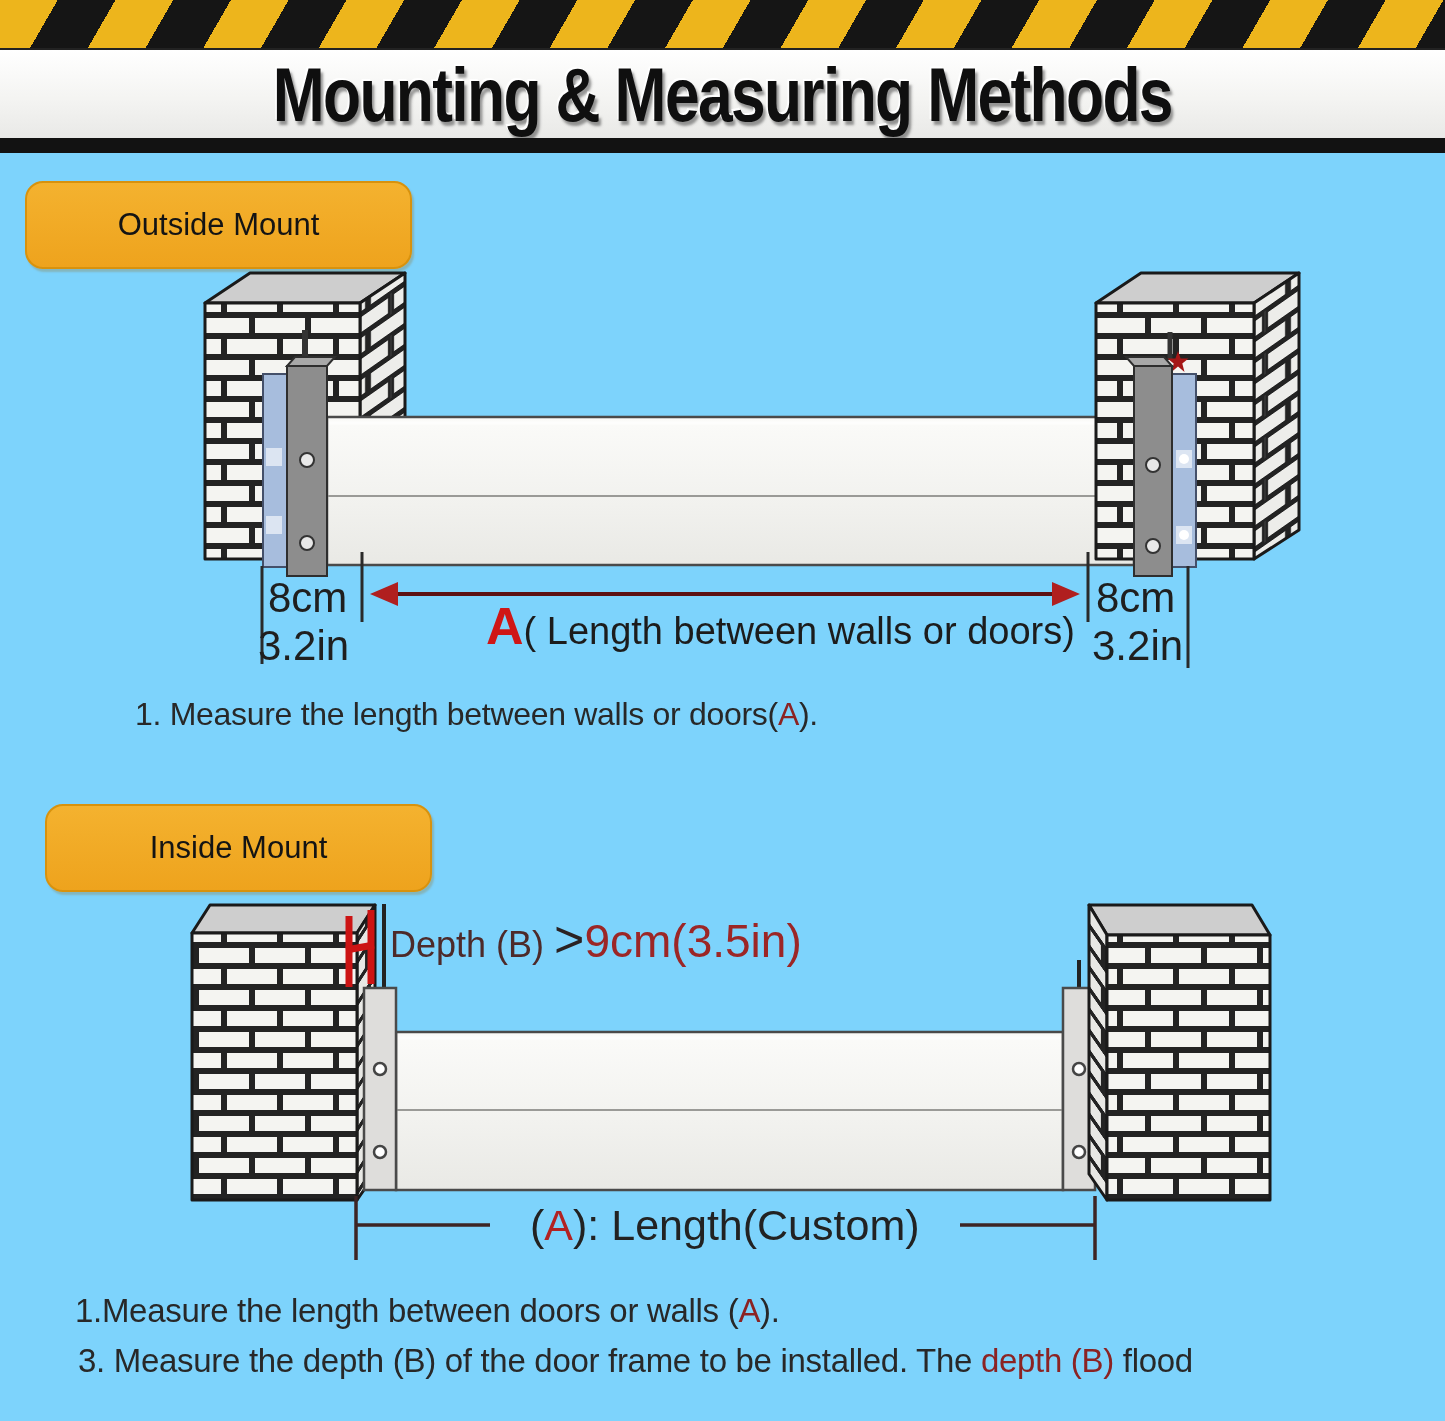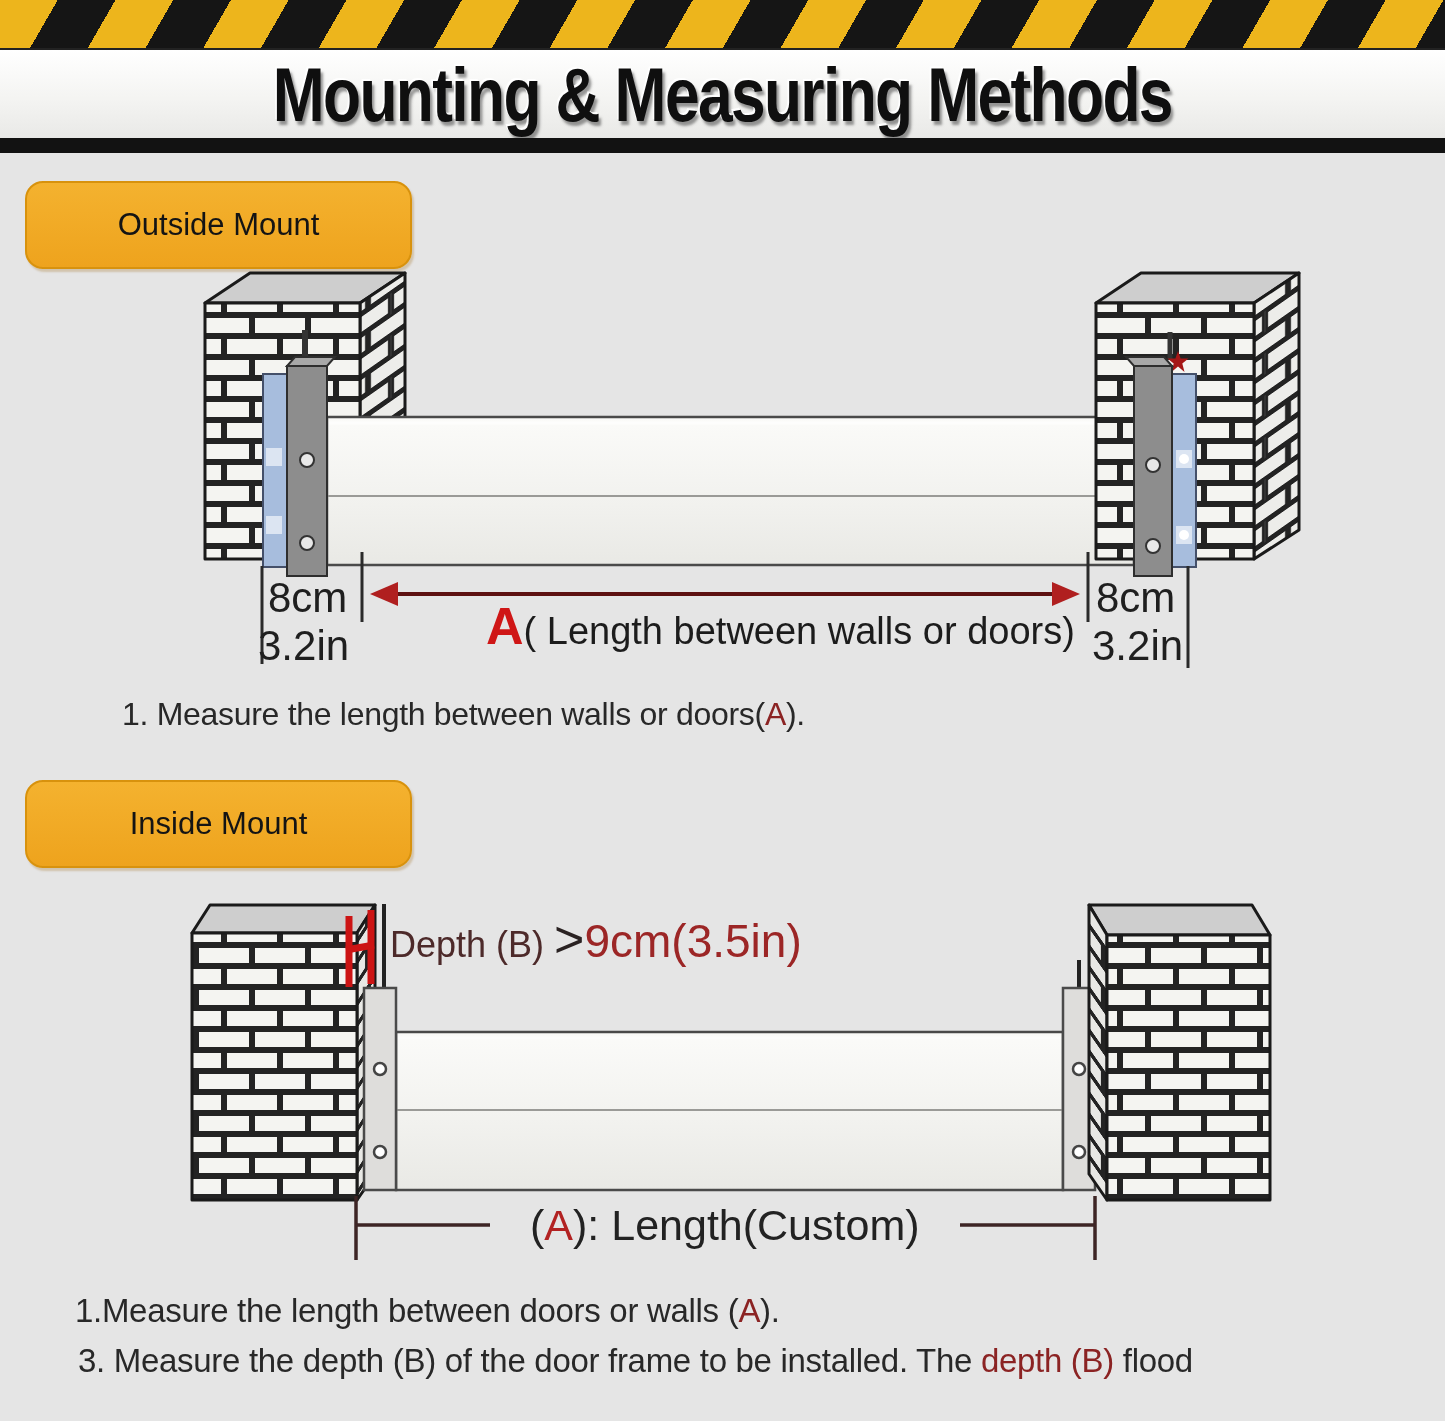--- a/index.html
+++ b/index.html
@@ -1,18 +1,18 @@
 <!DOCTYPE html>
 <html><head>
 <meta charset="utf-8">
 <style>
   html,body{margin:0;padding:0;background:#ffffff;}
   .page{
     position:relative; width:1445px; height:1421px; overflow:hidden;
-    background:#e5e5e5; font-family:"Liberation Sans", sans-serif;
+    background:#7dd3fc; font-family:"Liberation Sans", sans-serif;
   }
   
   .hazard{
     position:absolute; left:0; top:0; width:1445px; height:48px;
     background:repeating-linear-gradient(120deg,#edb51c 0 50px,#151515 50px 100px);
     border-bottom:2px solid #222;
   }
   .title-band{
     position:absolute; left:0; top:50px; width:1445px; height:88px;
     background:linear-gradient(180deg,#ffffff 0%,#f4f4f2 55%,#e9e9e7 100%);
@@ -30,21 +30,21 @@
   
   .badge{
     position:absolute; left:25px; width:383px; height:84px;
     background:linear-gradient(180deg,#f4b22f 0%,#eea31d 100%);
     border:2px solid #d8920d; border-radius:18px;
     display:flex; align-items:center; justify-content:center;
     font-size:31px; color:#141414; box-shadow:2px 3px 2px rgba(150,95,0,.25);
     white-space:nowrap;
   }
   .badge.outside{ top:181px; }
-  .badge.inside{ top:780px; }
+  .badge.inside{ top:804px;margin-left:20px; }
   
   .diagram{ position:absolute; left:0; width:1445px; }
   svg text{ font-family:"Liberation Sans", sans-serif; }
   
   .step{
     position:absolute; white-space:nowrap; color:#282828;
     letter-spacing:-0.3px;
   }
   .steps-outside{ font-size:32px; }
   .steps-inside{ font-size:33px; }
@@ -155,21 +155,21 @@
     <text x="268" y="612" font-size="42" fill="#1f1f1f">8cm</text>
     <text x="258" y="660" font-size="42" fill="#1f1f1f">3.2in</text>
     <text x="1096" y="612" font-size="42" fill="#1f1f1f">8cm</text>
     <text x="1092" y="660" font-size="42" fill="#1f1f1f">3.2in</text>
 
     <text x="486" y="644">
       <tspan font-size="52" font-weight="bold" fill="#cf1616">A</tspan><tspan font-size="38" fill="#1c1c1c">( Length between walls or doors)</tspan>
     </text>
   </svg>
 
-  <div class="step steps-outside" style="left:122px; top:696px;">
+  <div class="step steps-outside" style="left:135px; top:696px;">
     <span>1. Measure the length between walls or doors(</span><span class="em">A</span><span>).</span>
   </div>
 
   <div class="badge inside">
     <span>Inside Mount</span>
   </div>
 
   <svg class="diagram" style="top:890px;height:395px;" width="1445" height="395" viewBox="0 890 1445 395">
     <defs>
       <pattern id="bk2" patternUnits="userSpaceOnUse" width="56" height="42">

